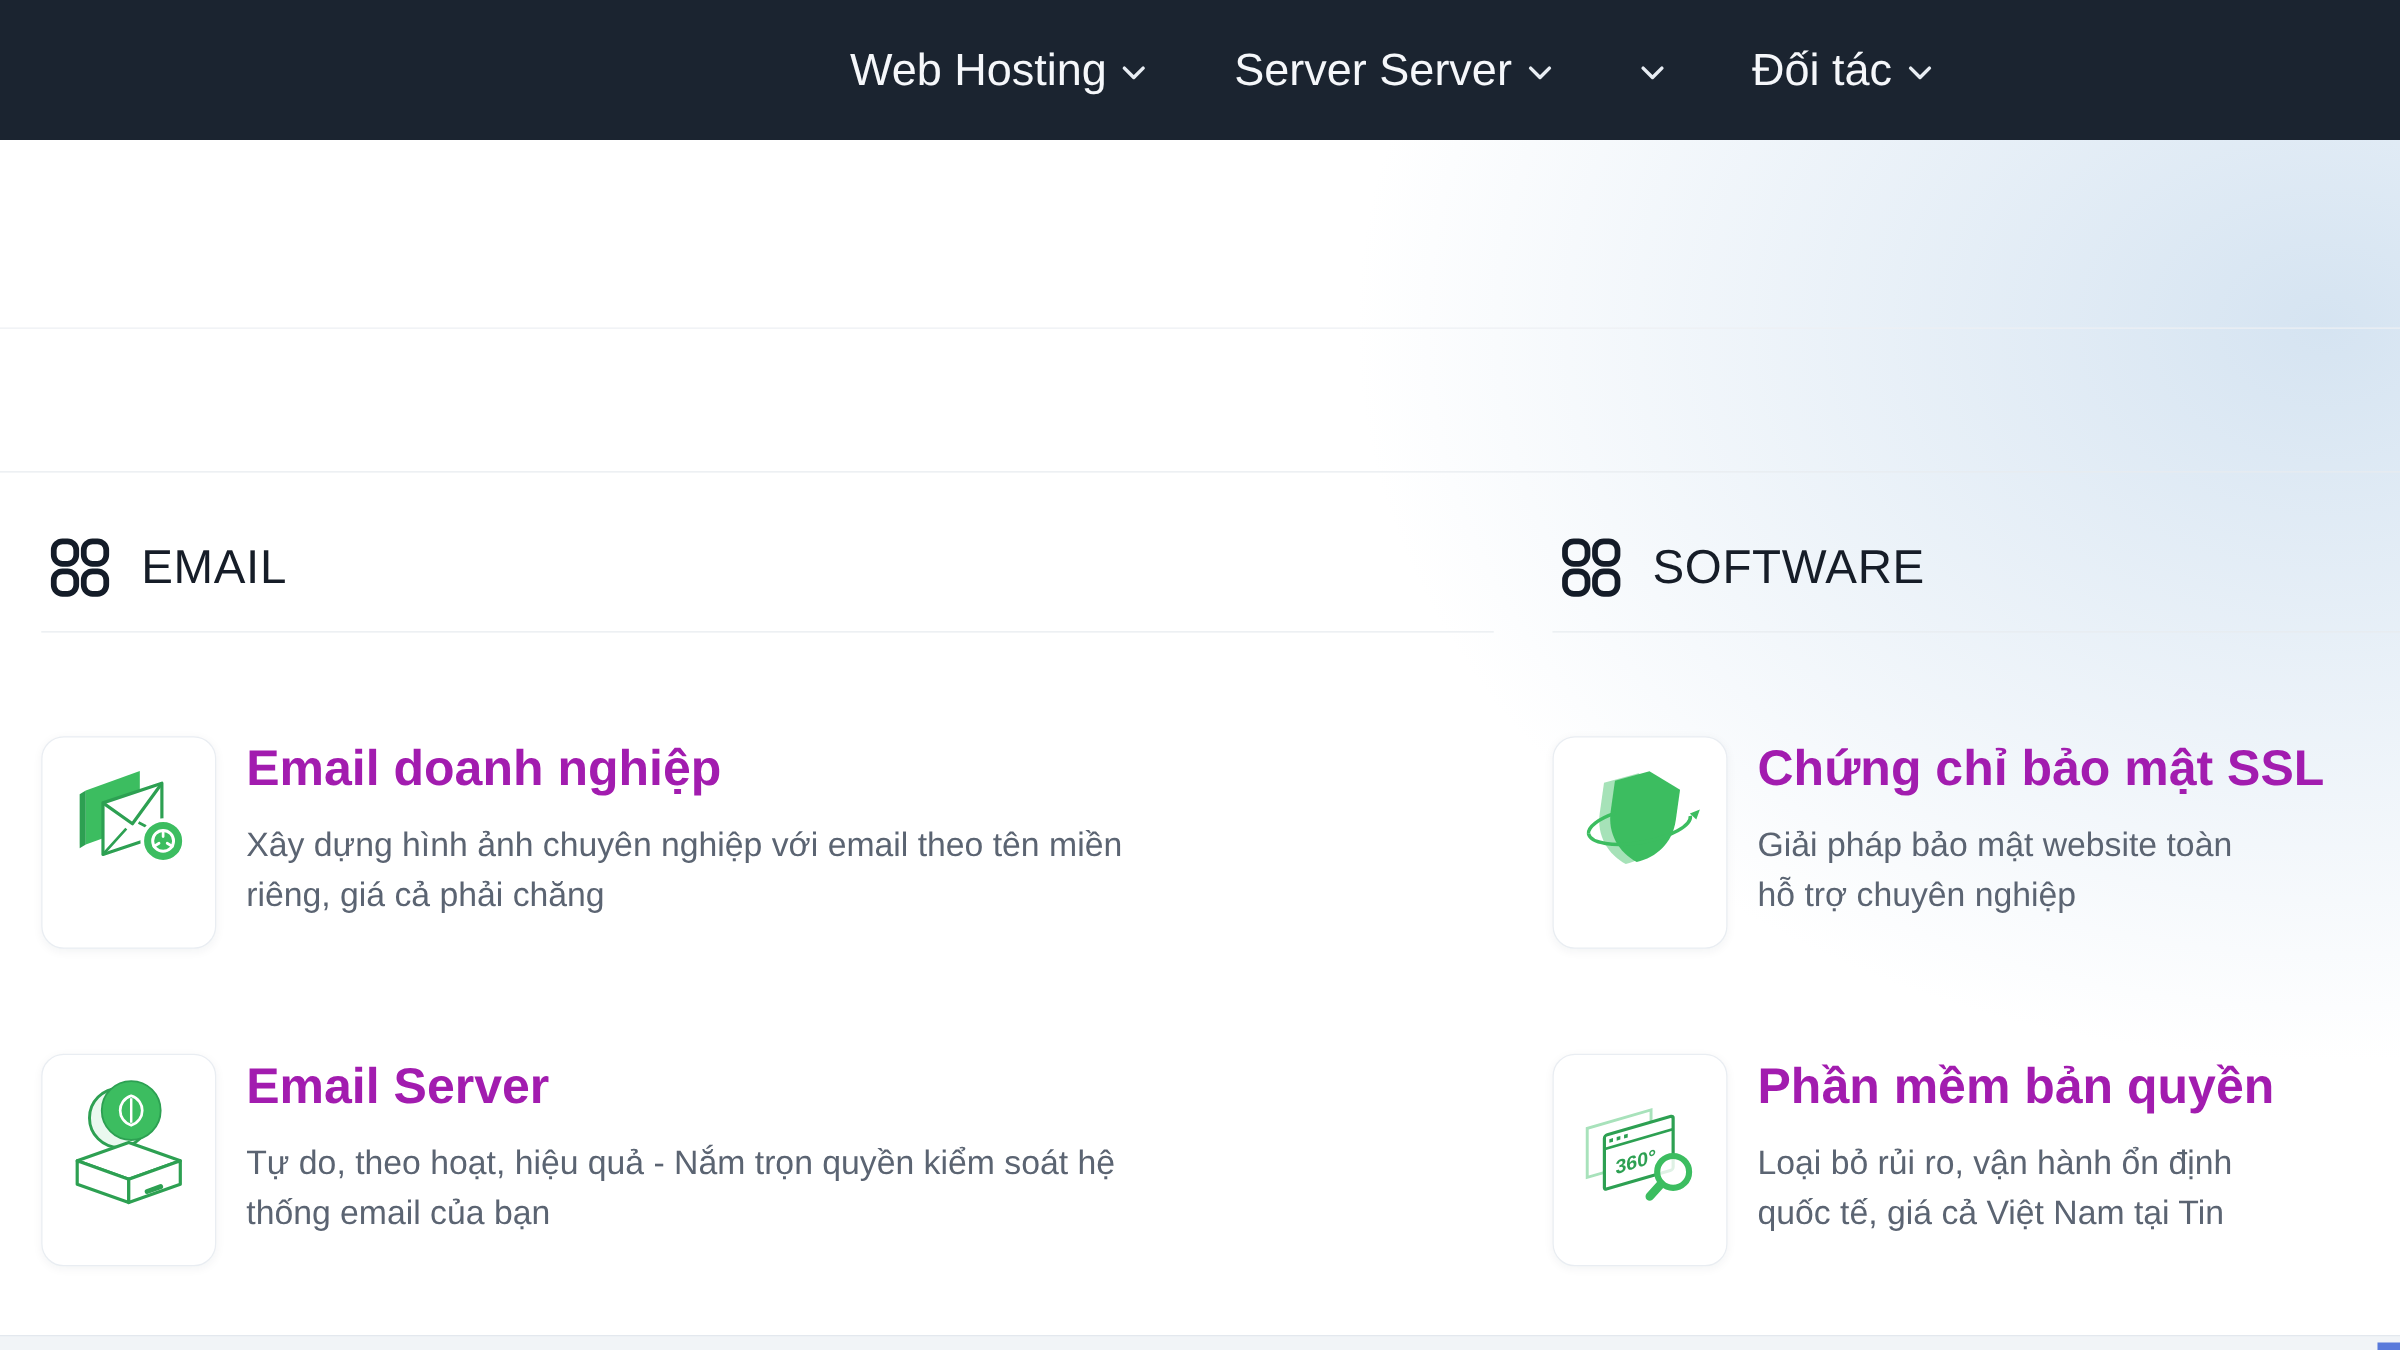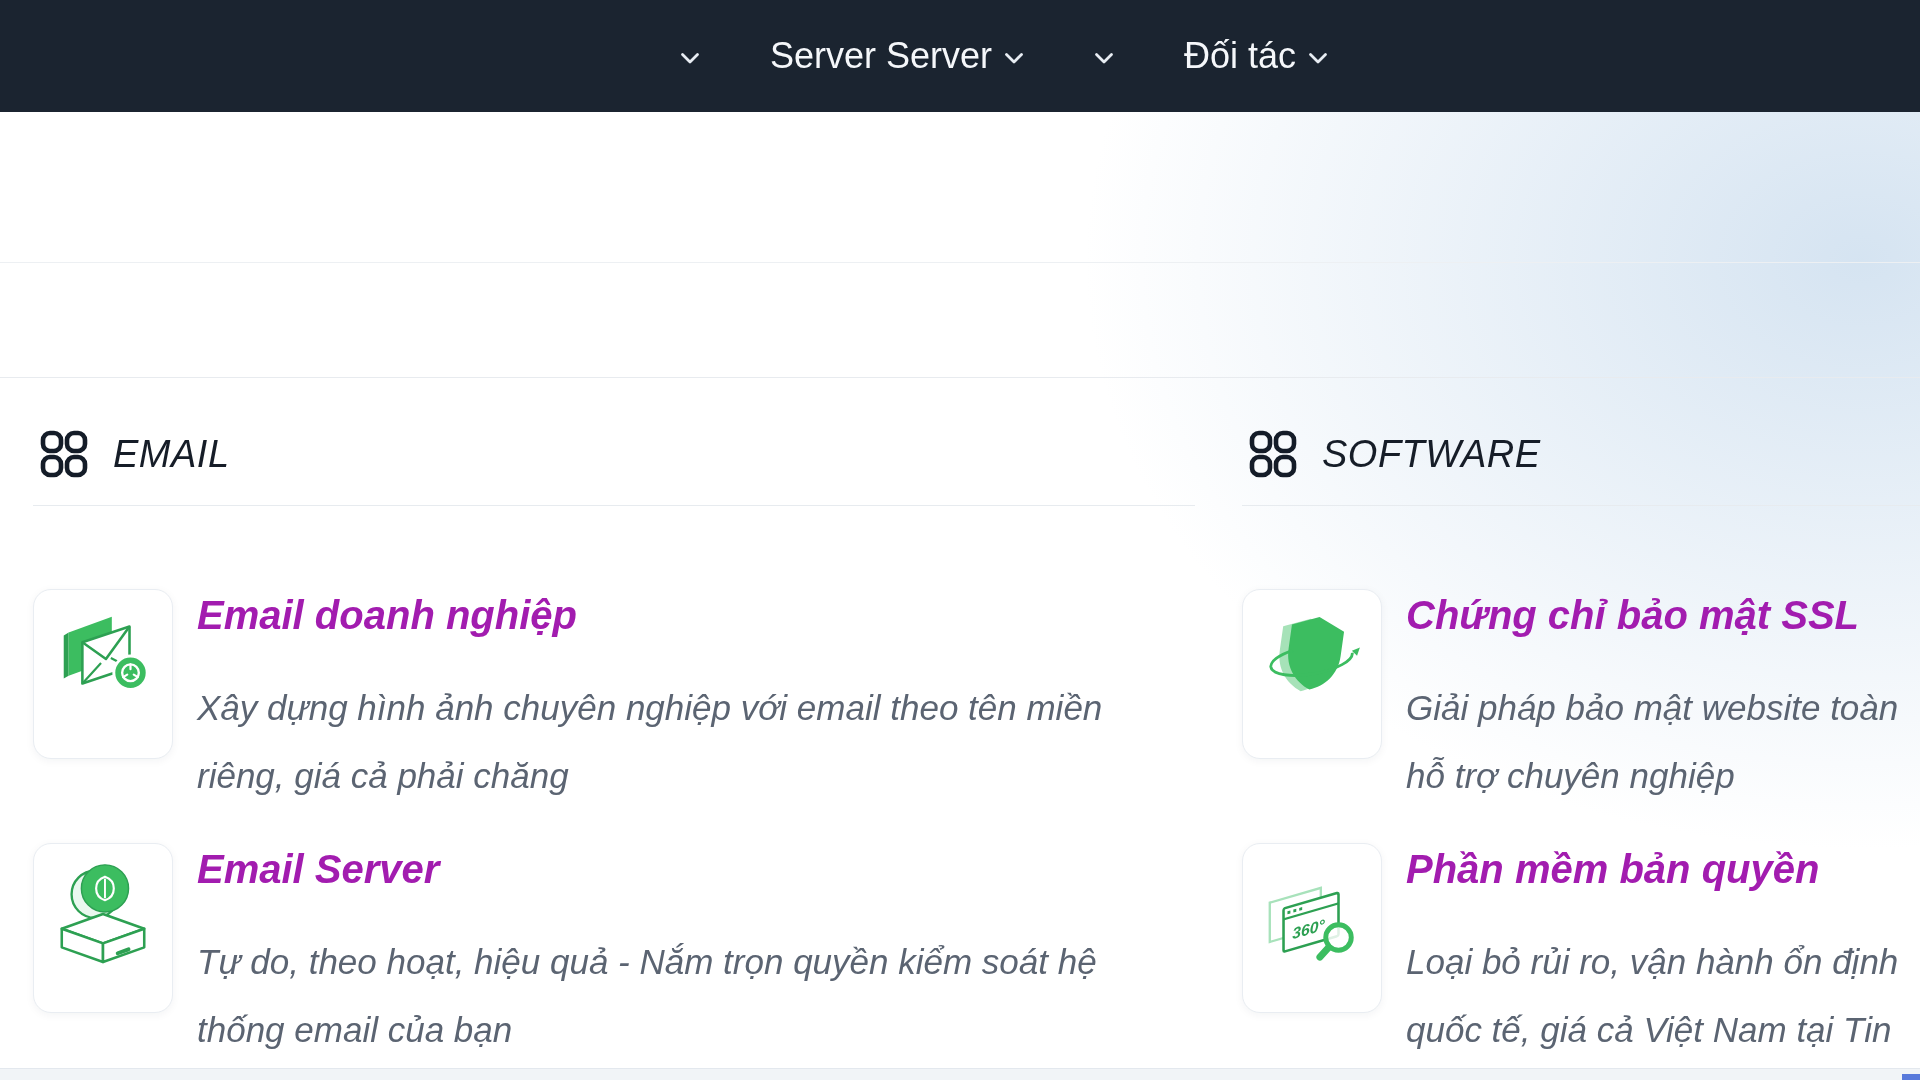--- a/index.html
+++ b/index.html
@@ -13,53 +13,54 @@
   .bottom-blue{position:absolute;top:1074px;left:1902px;width:18px;height:6px;background:#3e64d6;opacity:.85;z-index:2;}
 
   
   .navbar{position:absolute;top:0;left:0;width:1920px;height:112px;background:#1b2430;z-index:5;}
   .nav-items{position:absolute;left:680px;top:0;height:112px;display:flex;gap:70px;align-items:center;}
   .nav-item{display:flex;align-items:center;gap:12px;color:#f5f7fa;font-size:36px;font-weight:500;
     white-space:nowrap;cursor:pointer;}
   .nav-item svg{margin-top:4px;}
 
   
-  .menu-col{position:absolute;top:429px;z-index:2;font-style:italic;}
+  .menu-col{position:absolute;top:429px;z-index:2;}
   .menu-col.left{left:33px;width:1162px;}
   .menu-col.right{left:1242px;width:760px;}
   .col-header{display:flex;align-items:center;gap:25px;padding-left:7px;height:50px;}
   .col-header .label{font-size:38px;font-weight:500;color:#161d28;letter-spacing:.5px;}
   .col-divider{position:absolute;top:76px;left:0;height:1px;background:#e7ebef;}
   .menu-col.left .col-divider{width:1162px;}
   .menu-col.right .col-divider{width:700px;}
 
   .menu-item{position:absolute;left:0;display:flex;cursor:pointer;}
   .menu-item.row1{top:160px;}
   .menu-item.row2{top:414px;}
   .icon-card{width:138px;height:168px;background:#ffffff;border:1.5px solid #e9edf2;border-radius:18px;
     box-shadow:0 2px 8px rgba(25,40,60,0.05);flex:0 0 auto;display:flex;justify-content:center;}
   .icon-card svg{margin-top:12px;}
   .item-text{margin-left:24px;padding-top:2px;}
   .menu-col.left .item-text{width:1100px;}
   .menu-col.right .item-text{width:760px;}
   .item-title{font-size:40px;font-weight:700;color:#a21caf;white-space:nowrap;line-height:48px;}
-  .item-desc{margin-top:35px;font-size:35px;font-weight:400;color:#5b6472;line-height:68px;white-space:pre-line;}
+  .item-desc{margin-top:17px;font-size:27px;font-weight:400;color:#5b6472;line-height:40px;white-space:pre-line;}
 </style>
 </head>
 <body>
 
 <div class="bg-tint"></div>
 <div class="hline l1"></div>
 <div class="hline l2"></div>
 <div class="bottom-strip"></div>
 <div class="bottom-blue"></div>
 
 <div class="navbar">
   <div class="nav-items">
     <div class="nav-item">
+      <span>Web Hosting</span>
       <svg width="20" height="13" viewBox="0 0 20 13">
           <path d="M2.5 2.5 L10 10 L17.5 2.5" fill="none" stroke="#e8edf3" stroke-width="2.8" stroke-linecap="round" stroke-linejoin="round"></path>
         </svg>
     </div>
     <div class="nav-item">
       <span>Server Server</span>
       <svg width="20" height="13" viewBox="0 0 20 13">
           <path d="M2.5 2.5 L10 10 L17.5 2.5" fill="none" stroke="#e8edf3" stroke-width="2.8" stroke-linecap="round" stroke-linejoin="round"></path>
         </svg>
     </div>

